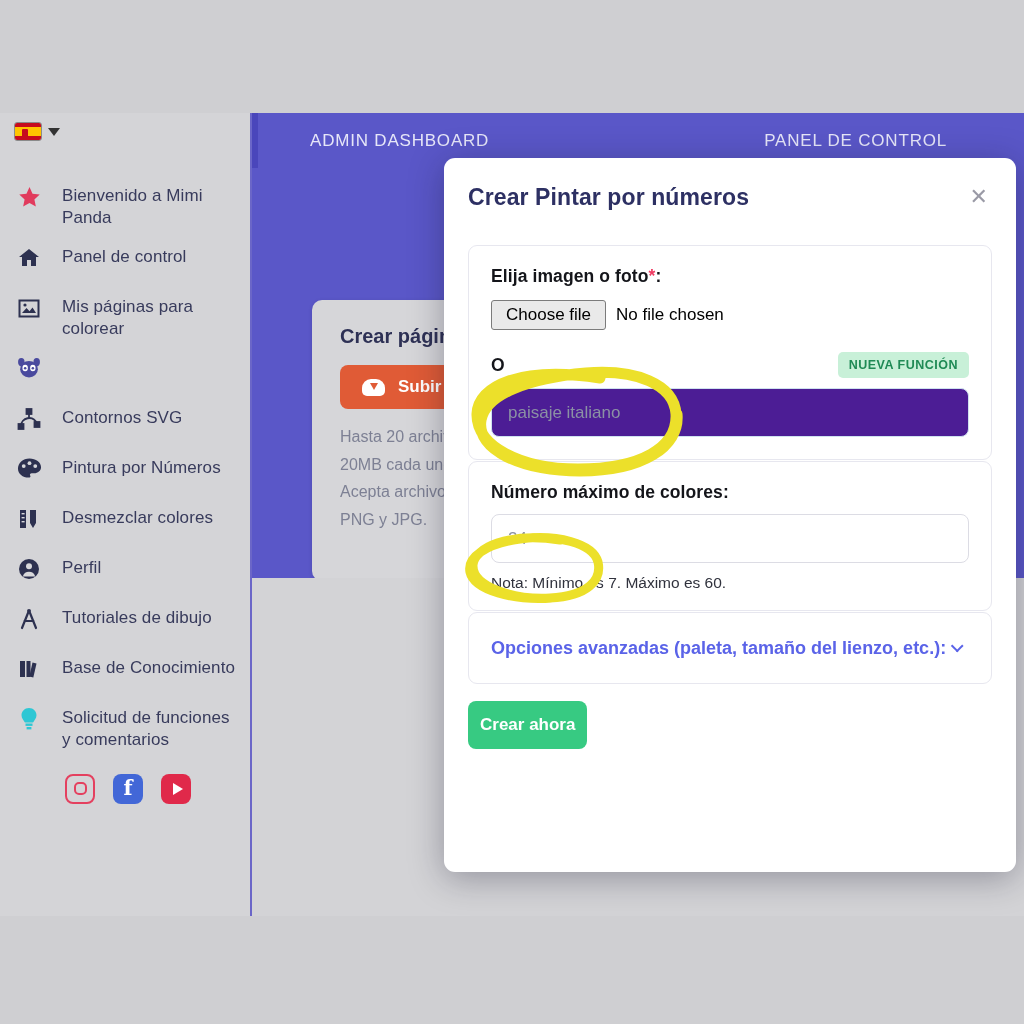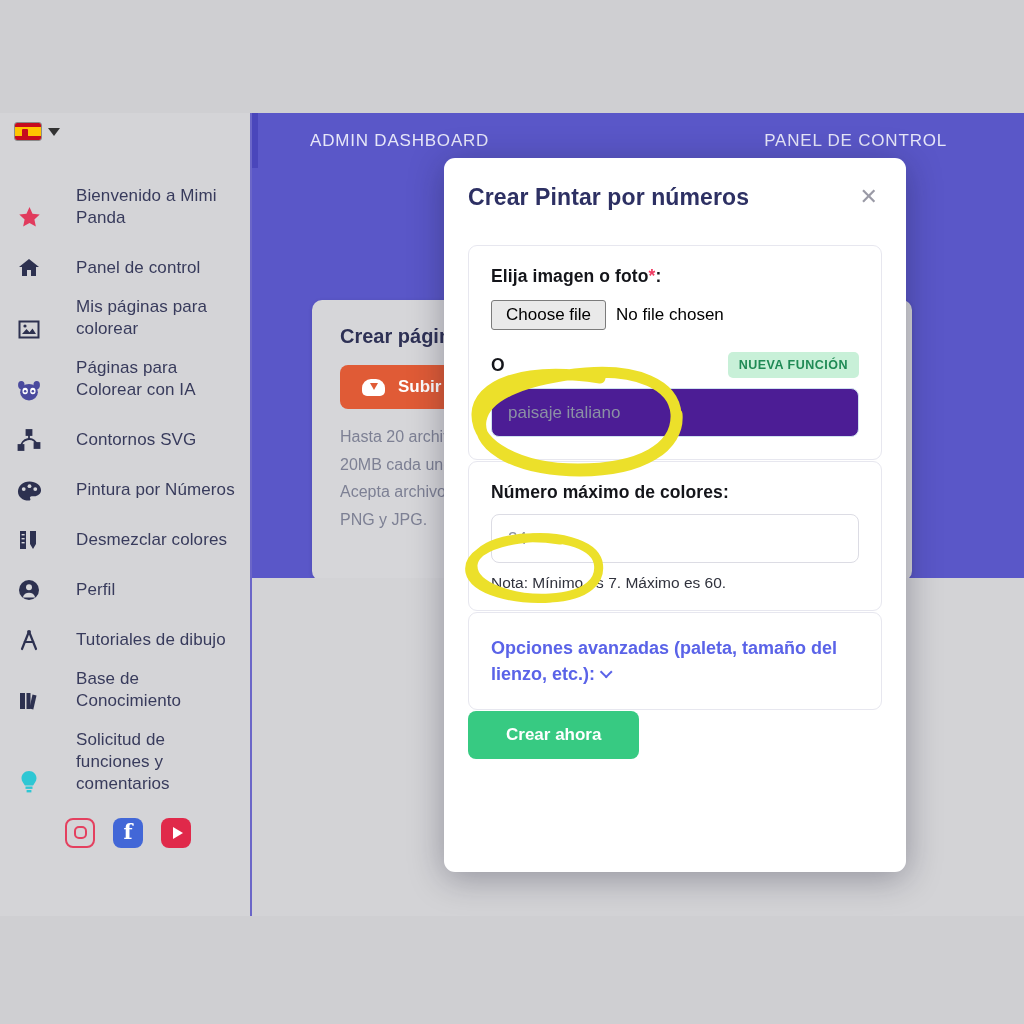--- a/index.html
+++ b/index.html
@@ -46,21 +46,21 @@
   .flag .r1{top:0;} .flag .r3{bottom:0;}
   .flag .r2 { position:absolute; left:0; top:25%; width:100%; height:50%; background:#ffc400; }
   .flag .emblem { position:absolute; left:7px; top:6px; width:6px; height:8px; background:#c60b1e; border-radius:1px;}
   .caret-down {
     width:0;height:0;border-left:6px solid transparent;border-right:6px solid transparent;
     border-top:8px solid #333;
   }
 
   #navlist { margin-top:36px; }
   .nav-item {
-    display:flex; align-items:flex-end; gap:32px;
+    display:flex; align-items:flex-start; gap:18px;
     padding:8px 12px 8px 14px;
     min-height:50px; cursor:pointer;
   }
   .nav-icon {
     width:30px; min-width:30px; display:flex; align-items:center; justify-content:center;
     color:#2d3150;
   }
   .nav-label {
     font-size:17px; color:#383b5c; line-height:1.32; letter-spacing:0.1px;
     font-family:"Liberation Sans", sans-serif;
@@ -124,21 +124,21 @@
     justify-content:space-between; padding:0 16px; color:#383b5c; font-size:17px;
   }
 
   
   #bgcard-right { position:absolute; left:690px; top:132px; width:270px; height:281px; }
   .bgr-line { font-size:17px; color:#3a3d5e; line-height:1.9; padding-left:296px; white-space:nowrap;}
 
   
   #overlay { position:absolute; left:0; top:0; width:1024px; height:803px; background:rgba(0,0,0,0); }
   #modal {
-    position:absolute; left:444px; top:45px; width:462px; height:714px;
+    position:absolute; left:444px; top:45px; width:572px; height:714px;
     background:#fff; border-radius:11px;
     box-shadow:0 6px 34px rgba(20,20,45,.34);
     overflow:hidden;
   }
   .modal-head { display:flex; align-items:flex-start; justify-content:space-between; padding:26px 24px 0 24px;}
   .modal-title { font-size:23px; font-weight:700; color:#2d3063; letter-spacing:.1px;}
   .modal-x { font-size:22px; color:#9a9aa6; cursor:pointer; line-height:1; padding:2px 4px; font-weight:300;}
 
   .modal-body { padding:34px 24px 0 24px; }
   .panel {
@@ -172,22 +172,22 @@
     padding:0 16px; font-size:17px; color:#8b91a4; display:flex; align-items:center;
     background:#fff;
   }
   .note-small { font-size:15.5px; color:#30323d; margin-top:11px; }
 
   .adv-link { font-size:18px; font-weight:700; color:#5a63e8; line-height:1.45; cursor:pointer;}
   .adv-chev { display:inline-block; width:9px;height:9px;margin-left:6px;
     border-right:2.6px solid #5a63e8;border-bottom:2.6px solid #5a63e8;
     transform:rotate(45deg) translate(-2px,-3px); }
   .btn-create {
-    margin-top:0; background:#37ca82; border:none; color:#fff; font-size:17px; font-weight:700;
-    padding:14px 38px; border-radius:8px; cursor:pointer;
+    margin-top:16px; background:#37ca82; border:none; color:#fff; font-size:17px; font-weight:700;
+    padding:14px 12px; border-radius:8px; cursor:pointer;
     font-family:"Liberation Sans", sans-serif;
     text-align:center;
   }
 
   
   #annot { position:absolute; left:0; top:0; width:1024px; height:1024px; pointer-events:none; }
 
   
   .letterbox { position:absolute; left:0; width:1024px; background:#cfcfd2; }
   #lb-top { top:0; height:113px; }
@@ -248,21 +248,20 @@
           <svg width="26" height="22" viewBox="0 0 44 34">
             <ellipse cx="9" cy="7" rx="5.5" ry="7" fill="#4a4a9e"></ellipse>
               <ellipse cx="35" cy="7" rx="5.5" ry="7" fill="#4a4a9e"></ellipse>
             <ellipse cx="22" cy="19" rx="15" ry="14" fill="#4a4a9e"></ellipse>
             <ellipse cx="15.5" cy="17" rx="4.6" ry="5.4" fill="#fff"></ellipse>
               <ellipse cx="28.5" cy="17" rx="4.6" ry="5.4" fill="#fff"></ellipse>
             <circle cx="15.5" cy="17.5" r="2.2" fill="#4a4a9e"></circle>
               <circle cx="28.5" cy="17.5" r="2.2" fill="#4a4a9e"></circle>
           </svg>
         </span>
-        <span class="nav-label">Páginas para Colorear con IA</span>
       </div>
 
       <div class="nav-item">
         <span class="nav-icon">
           <svg width="24" height="24" viewBox="0 0 24 24" stroke="#2d3150" stroke-width="1.8" fill="none">
             <path d="M4 19c0-8 12-12 16-2"></path>
               <rect x="1.5" y="17" width="5" height="5" fill="#2d3150"></rect>
             <rect x="17.5" y="15" width="5" height="5" fill="#2d3150"></rect>
               <rect x="9.5" y="2" width="5" height="5" fill="#2d3150"></rect>
             <path d="M12 7v4"></path>

